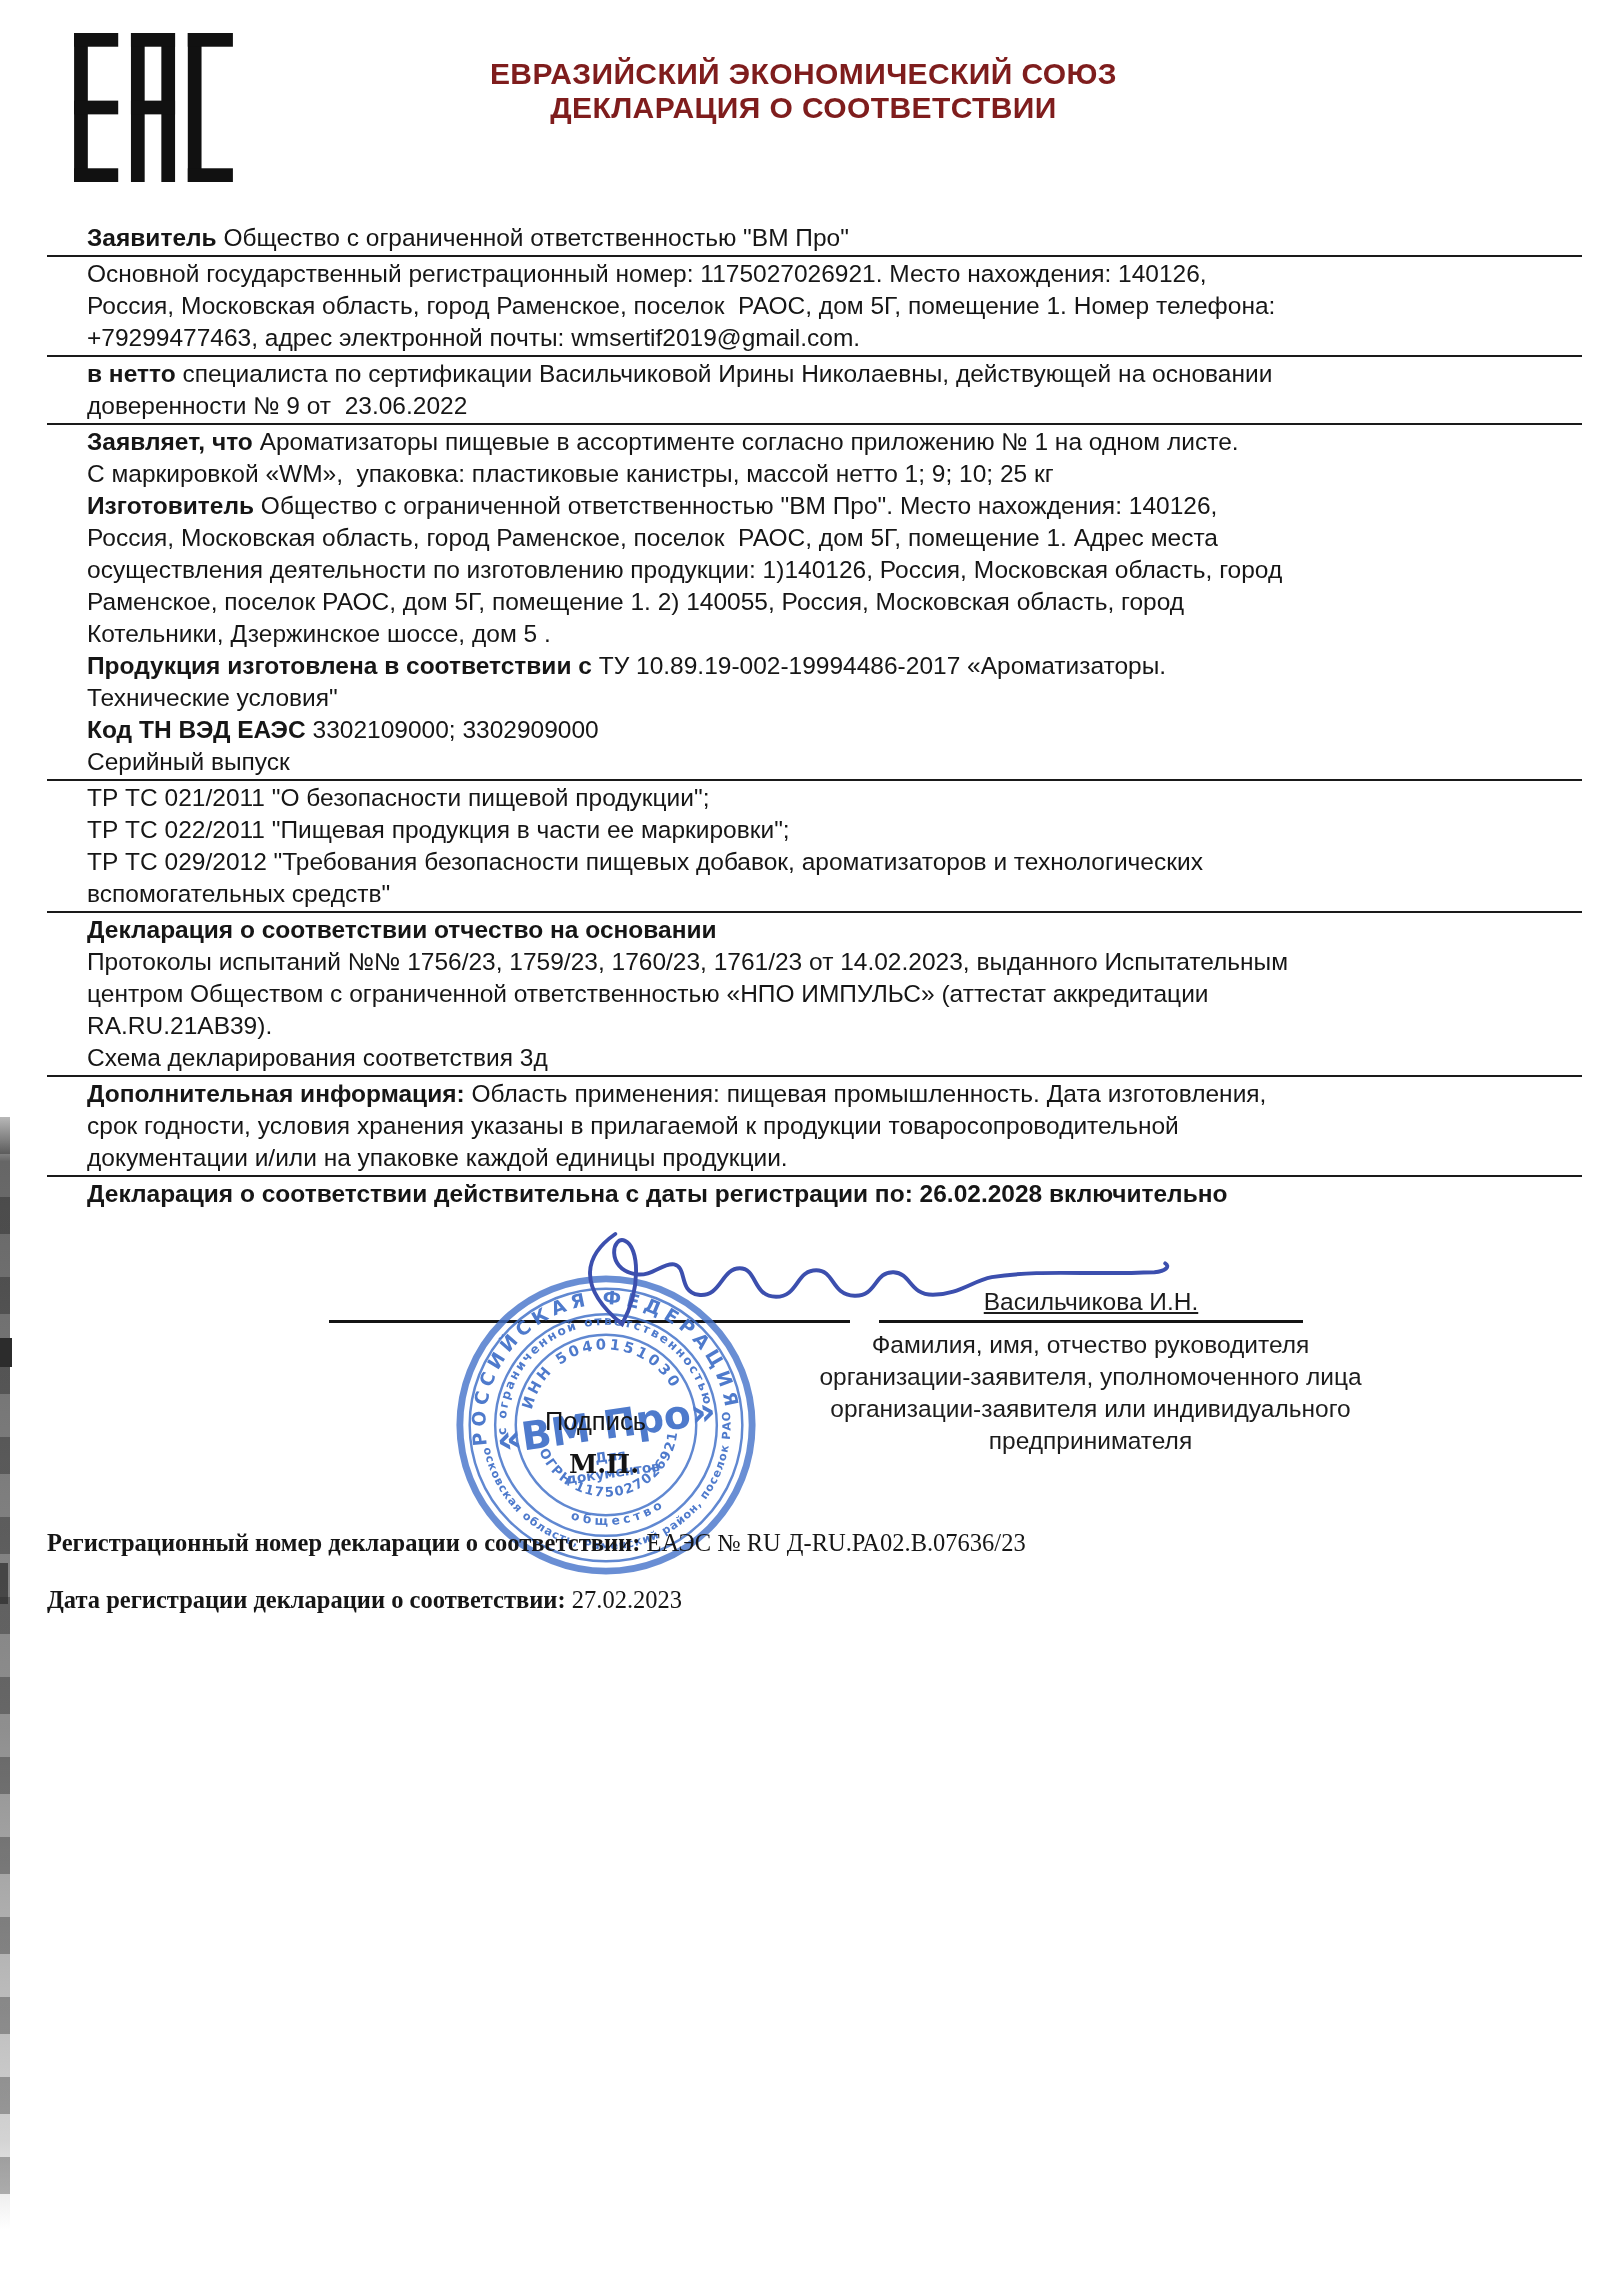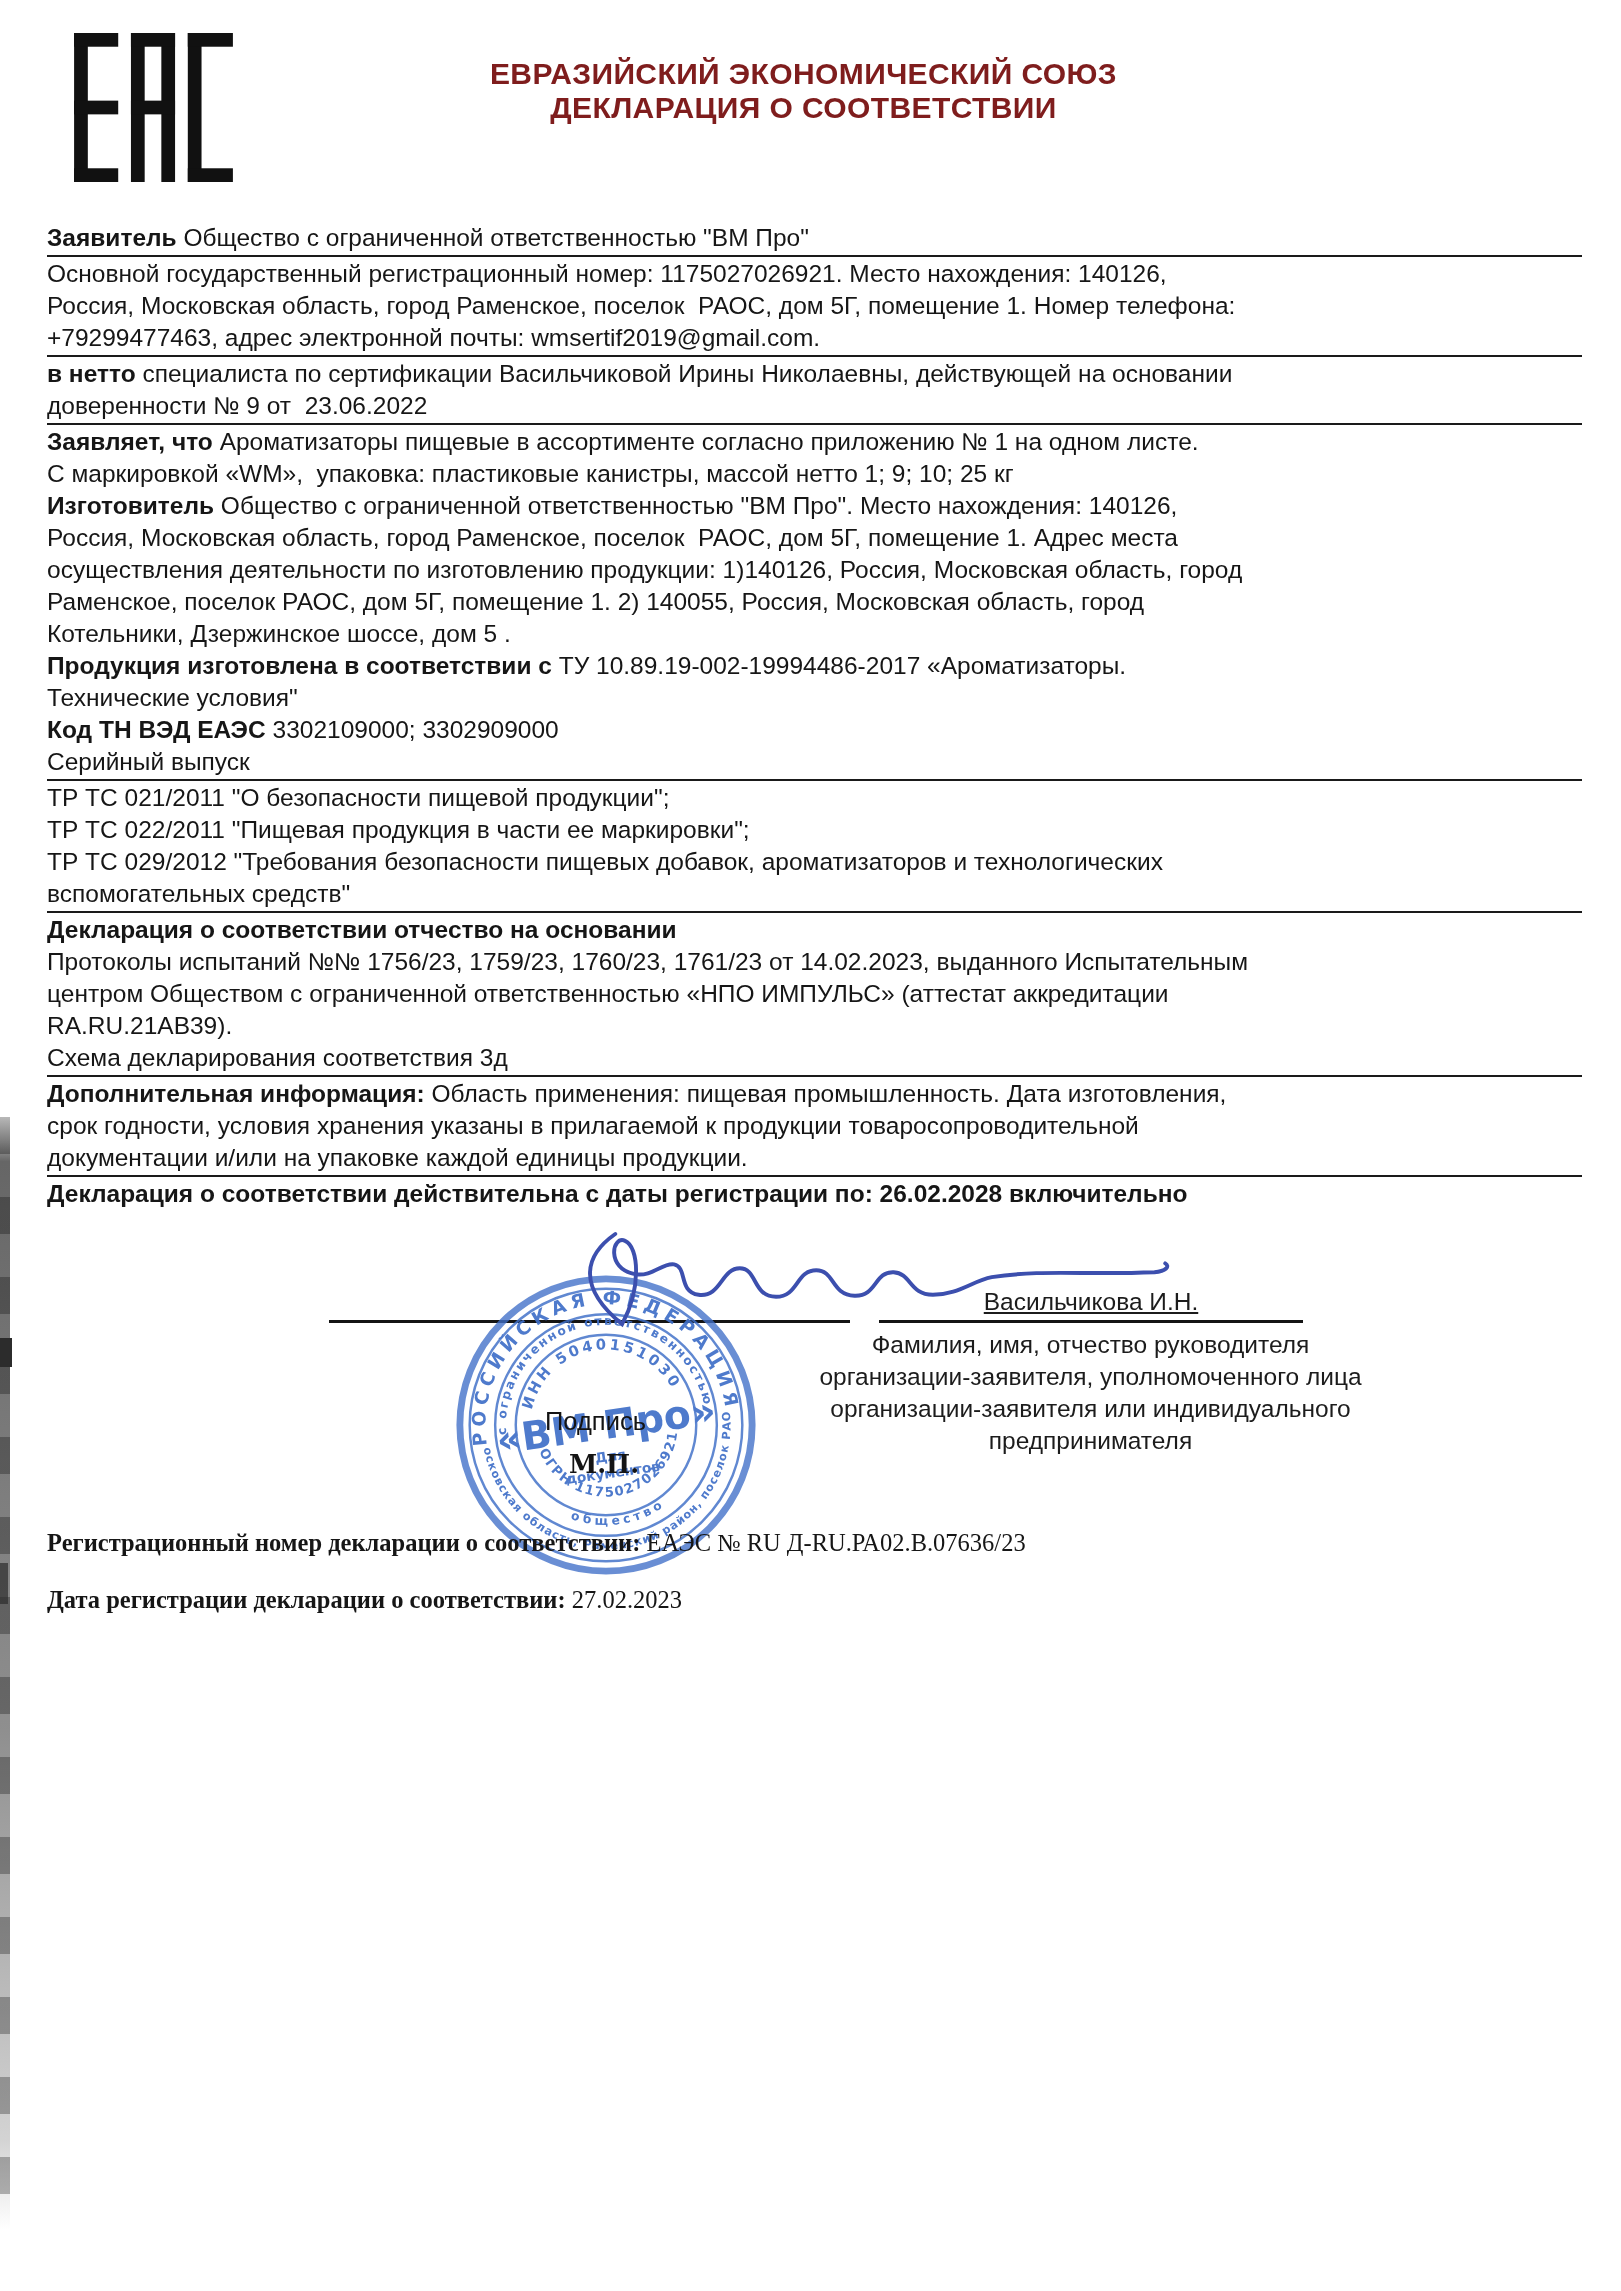--- a/index.html
+++ b/index.html
@@ -14,21 +14,21 @@
   }
   
   .eac-logo{position:absolute;left:74px;top:33px;width:159px;height:149px;}
   .title{
     position:absolute;left:294px;top:57px;width:1019px;
     text-align:center;font-weight:bold;font-size:30px;line-height:34px;
     letter-spacing:0.4px;color:#7f1d1d;
   }
   
   .body-text{position:absolute;left:47px;top:222px;width:1535px;}
-  .para{white-space:pre-wrap;font-size:24.5px;line-height:32px;}
+  .para{white-space:pre-wrap;font-size:24.5px;line-height:32px;margin-left:40px;}
   .para .b{font-weight:bold;}
   .rule{border-top:2px solid #1a1a1a;margin:1px 0 1px 0;height:0;}
   .rule.thick{border-top-width:2.9px;}
   
   .sig-line{position:absolute;height:2.9px;background:#141414;}
   .sig-line.left{left:329px;top:1320px;width:521px;}
   .sig-line.right{left:879px;top:1320px;width:424px;}
   .signer-name{
     position:absolute;left:879px;top:1288px;width:424px;
     text-align:center;font-size:24.5px;color:#1c1c1c;text-decoration:underline;

